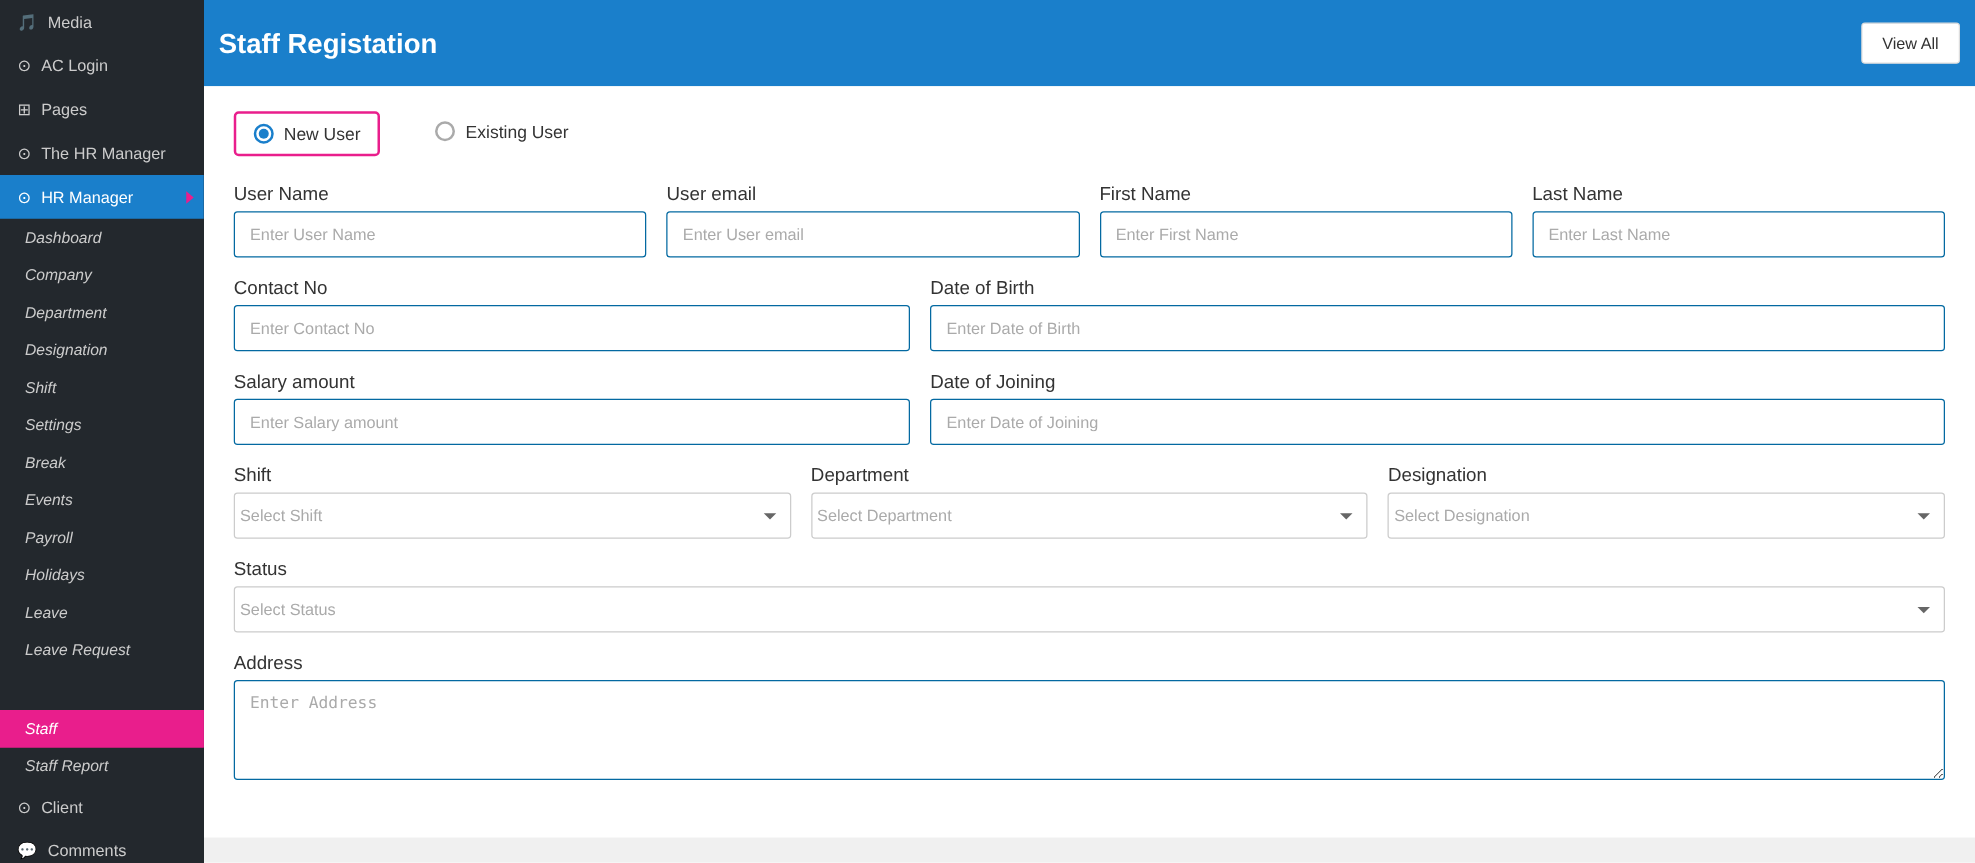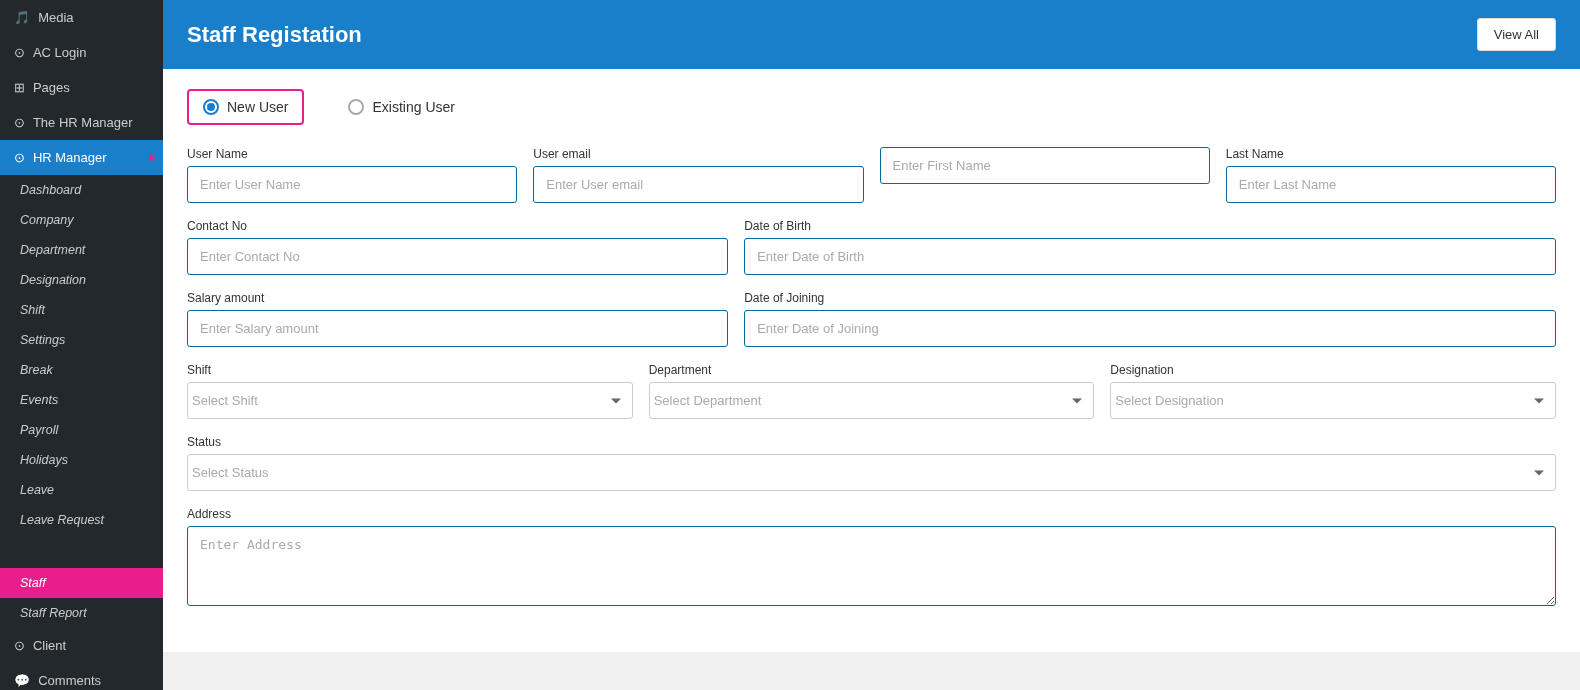--- a/index.html
+++ b/index.html
@@ -59,21 +59,21 @@
     .main-content {
       flex: 1;
       background: #f0f0f0;
       overflow-y: auto;
       height: 690px;
     }
 
     
     .header-banner {
       background: #1a7fcb;
-      padding: 18px 24px;
+      padding: 18px 12px;
       display: flex;
       align-items: center;
       justify-content: space-between;
     }
     .header-banner h1 {
       color: #fff;
       font-size: 22px;
       font-weight: bold;
     }
     .view-all-btn {
@@ -89,21 +89,21 @@
     
     .form-area {
       background: #fff;
       margin: 0;
       padding: 20px 24px 30px;
     }
 
     
     .radio-group {
       display: flex;
-      align-items: center;
+      align-items: flex-start;
       gap: 30px;
       margin-bottom: 22px;
     }
     .radio-option {
       display: flex;
       align-items: center;
       gap: 8px;
       font-size: 14px;
       color: #333;
       cursor: pointer;
@@ -141,21 +141,21 @@
       gap: 16px;
       margin-bottom: 16px;
     }
     .form-group {
       display: flex;
       flex-direction: column;
       flex: 1;
       gap: 5px;
     }
     .form-group label {
-      font-size: 12px;
+      font-size: 15px;
       color: #333;
       font-weight: normal;
     }
     .form-group input[type="text"],
     .form-group textarea {
       border: 1px solid #0369a1;
       border-radius: 3px;
       padding: 10px 12px;
       font-size: 13px;
       color: #999;
@@ -317,20 +317,21 @@
     <div class="form-row">
       <div class="form-group">
         <label>User Name</label>
         <input type="text" placeholder="Enter User Name" style="">
       </div>
       <div class="form-group">
         <label>User email</label>
         <input type="text" placeholder="Enter User email" style="">
       </div>
       <div class="form-group">
+        <label>First Name</label>
         <input type="text" placeholder="Enter First Name" style="">
       </div>
       <div class="form-group">
         <label>Last Name</label>
         <input type="text" placeholder="Enter Last Name" style="">
       </div>
     </div>
 
     <div class="form-row">
       <div class="form-group" style="flex: 2;">

